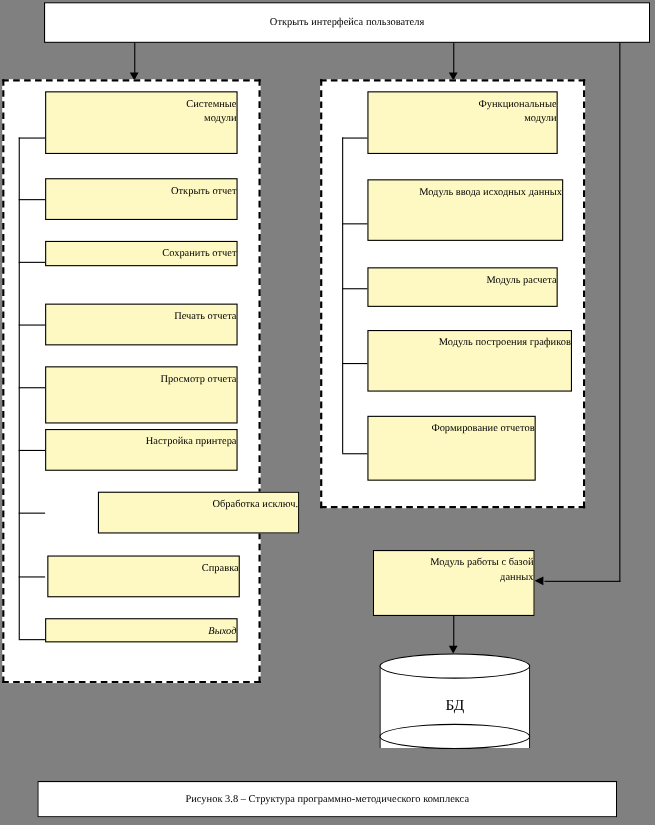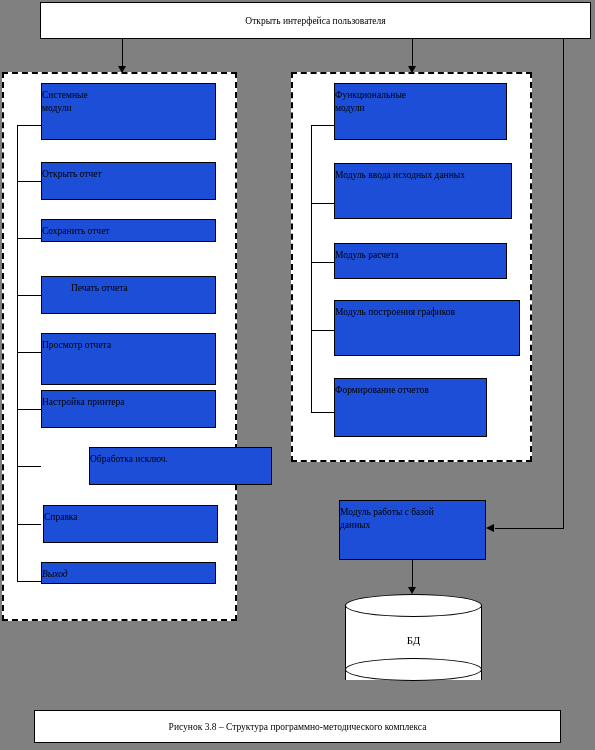--- a/index.html
+++ b/index.html
@@ -10,26 +10,26 @@
   #page {
     position: relative;
     width: 595px;
     height: 750px;
     background: #808080;
     font-family: "Liberation Serif", serif;
     overflow: hidden;
   }
   .box {
     position: absolute;
-    background: #1d4ed8;
+    background: #fef9c3;
     border: 1px solid #000000;
     box-sizing: border-box;
     font-size: 9.5px;
     color: #000000;
-    text-align: left;
+    text-align: right;
     line-height: 13px;
     padding-top: 5px;
   }
   .title-box {
     position: absolute;
     left: 40px;
     top: 2px;
     width: 551px;
     height: 37px;
     background: #ffffff;
@@ -121,21 +121,21 @@
     border: 1px solid #000000;
     border-radius: 50%;
     box-sizing: border-box;
   }
   .cyl-label {
     position: absolute;
     left: 0;
     top: 40px;
     width: 137px;
     text-align: center;
-    font-size: 11px;
+    font-size: 14px;
     color: #000000;
   }
 </style>
 </head>
 <body>
 
 <div id="page">
 
   <div class="title-box">
     <span>Открыть интерфейса пользователя</span>

